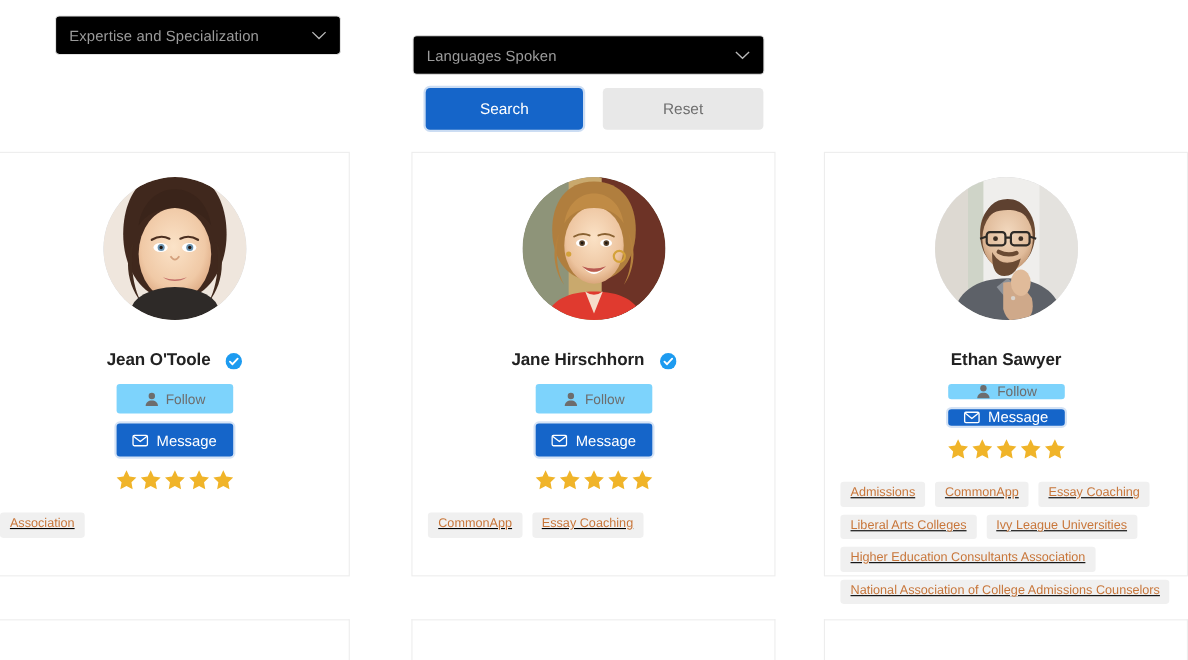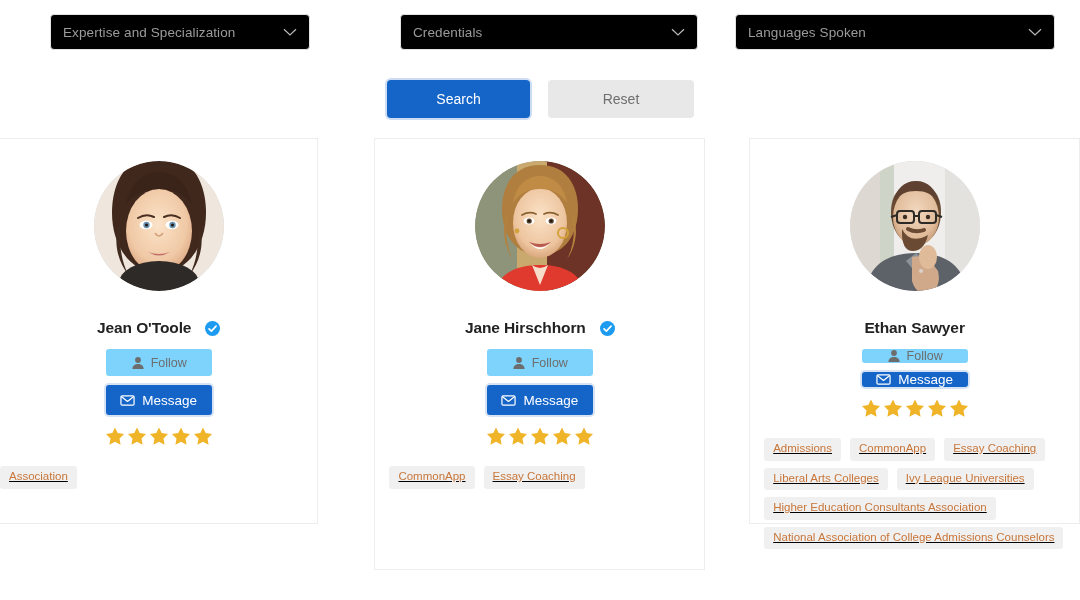--- a/index.html
+++ b/index.html
@@ -11,21 +11,21 @@
   }
   .page { position: relative; width: 1080px; height: 600px; }
 
   
   .filter-row {
     position: absolute; top: 0; left: 0; width: 1080px; height: 64px;
     display: flex;
   }
   .filter-col { width: 360px; padding: 14px 50px 0 50px; }
   .filter-col.c2 { padding: 14px 22px 0 40px; }
-  .filter-col.c3 { padding: 14px 25px 0 15px; }
+  .filter-col.c3 { padding: 32px 25px 0 15px; }
   .select-box {
     position: relative;
     height: 36px;
     border: 1px solid #e3e3e3;
     border-radius: 4px;
     background: #000000;
     display: flex; align-items: center;
     padding: 0 12px;
   }
   .select-label {
@@ -60,21 +60,21 @@
   }
   .card-row { display: flex; }
   .card {
     border: 1px solid #ededed;
     background: #fff;
     padding: 22px 14px 14px 14px;
     display: flex; flex-direction: column; align-items: center;
     position: relative;
   }
   .card-1 { width: 334px; margin-left: -1px; height: 386px; }
-  .card-2 { width: 346px; margin-left: 56px; height: 432px; }
+  .card-2 { width: 346px; margin-left: 56px; height: 386px; }
   .card-3 { width: 346px; margin-left: 44px; height: 386px; overflow: visible; }
 
   .avatar {
     width: 130px; height: 130px; border-radius: 50%;
     overflow: hidden; position: relative; flex: none;
     background: #d8d8d8;
   }
   .avatar svg { display: block; width: 130px; height: 130px; }
 
   .name-row {
@@ -150,30 +150,20 @@
       <div class="select-box">
         <span class="select-label">Expertise and Specialization</span>
         <span class="chev">
           <svg viewBox="0 0 16 16">
               <path d="M2 5.2 L8 11 L14 5.2" fill="none" stroke="#b9b9b9" stroke-width="1.2"></path>
             </svg>
         </span>
       </div>
     </div>
 
-    <div class="filter-col c2">
-      <div class="select-box">
-        <span class="select-label">Credentials</span>
-        <span class="chev">
-          <svg viewBox="0 0 16 16">
-              <path d="M2 5.2 L8 11 L14 5.2" fill="none" stroke="#b9b9b9" stroke-width="1.2"></path>
-            </svg>
-        </span>
-      </div>
-    </div>
 
     <div class="filter-col c3">
       <div class="select-box">
         <span class="select-label">Languages Spoken</span>
         <span class="chev">
           <svg viewBox="0 0 16 16">
               <path d="M2 5.2 L8 11 L14 5.2" fill="none" stroke="#b9b9b9" stroke-width="1.2"></path>
             </svg>
         </span>
       </div>

